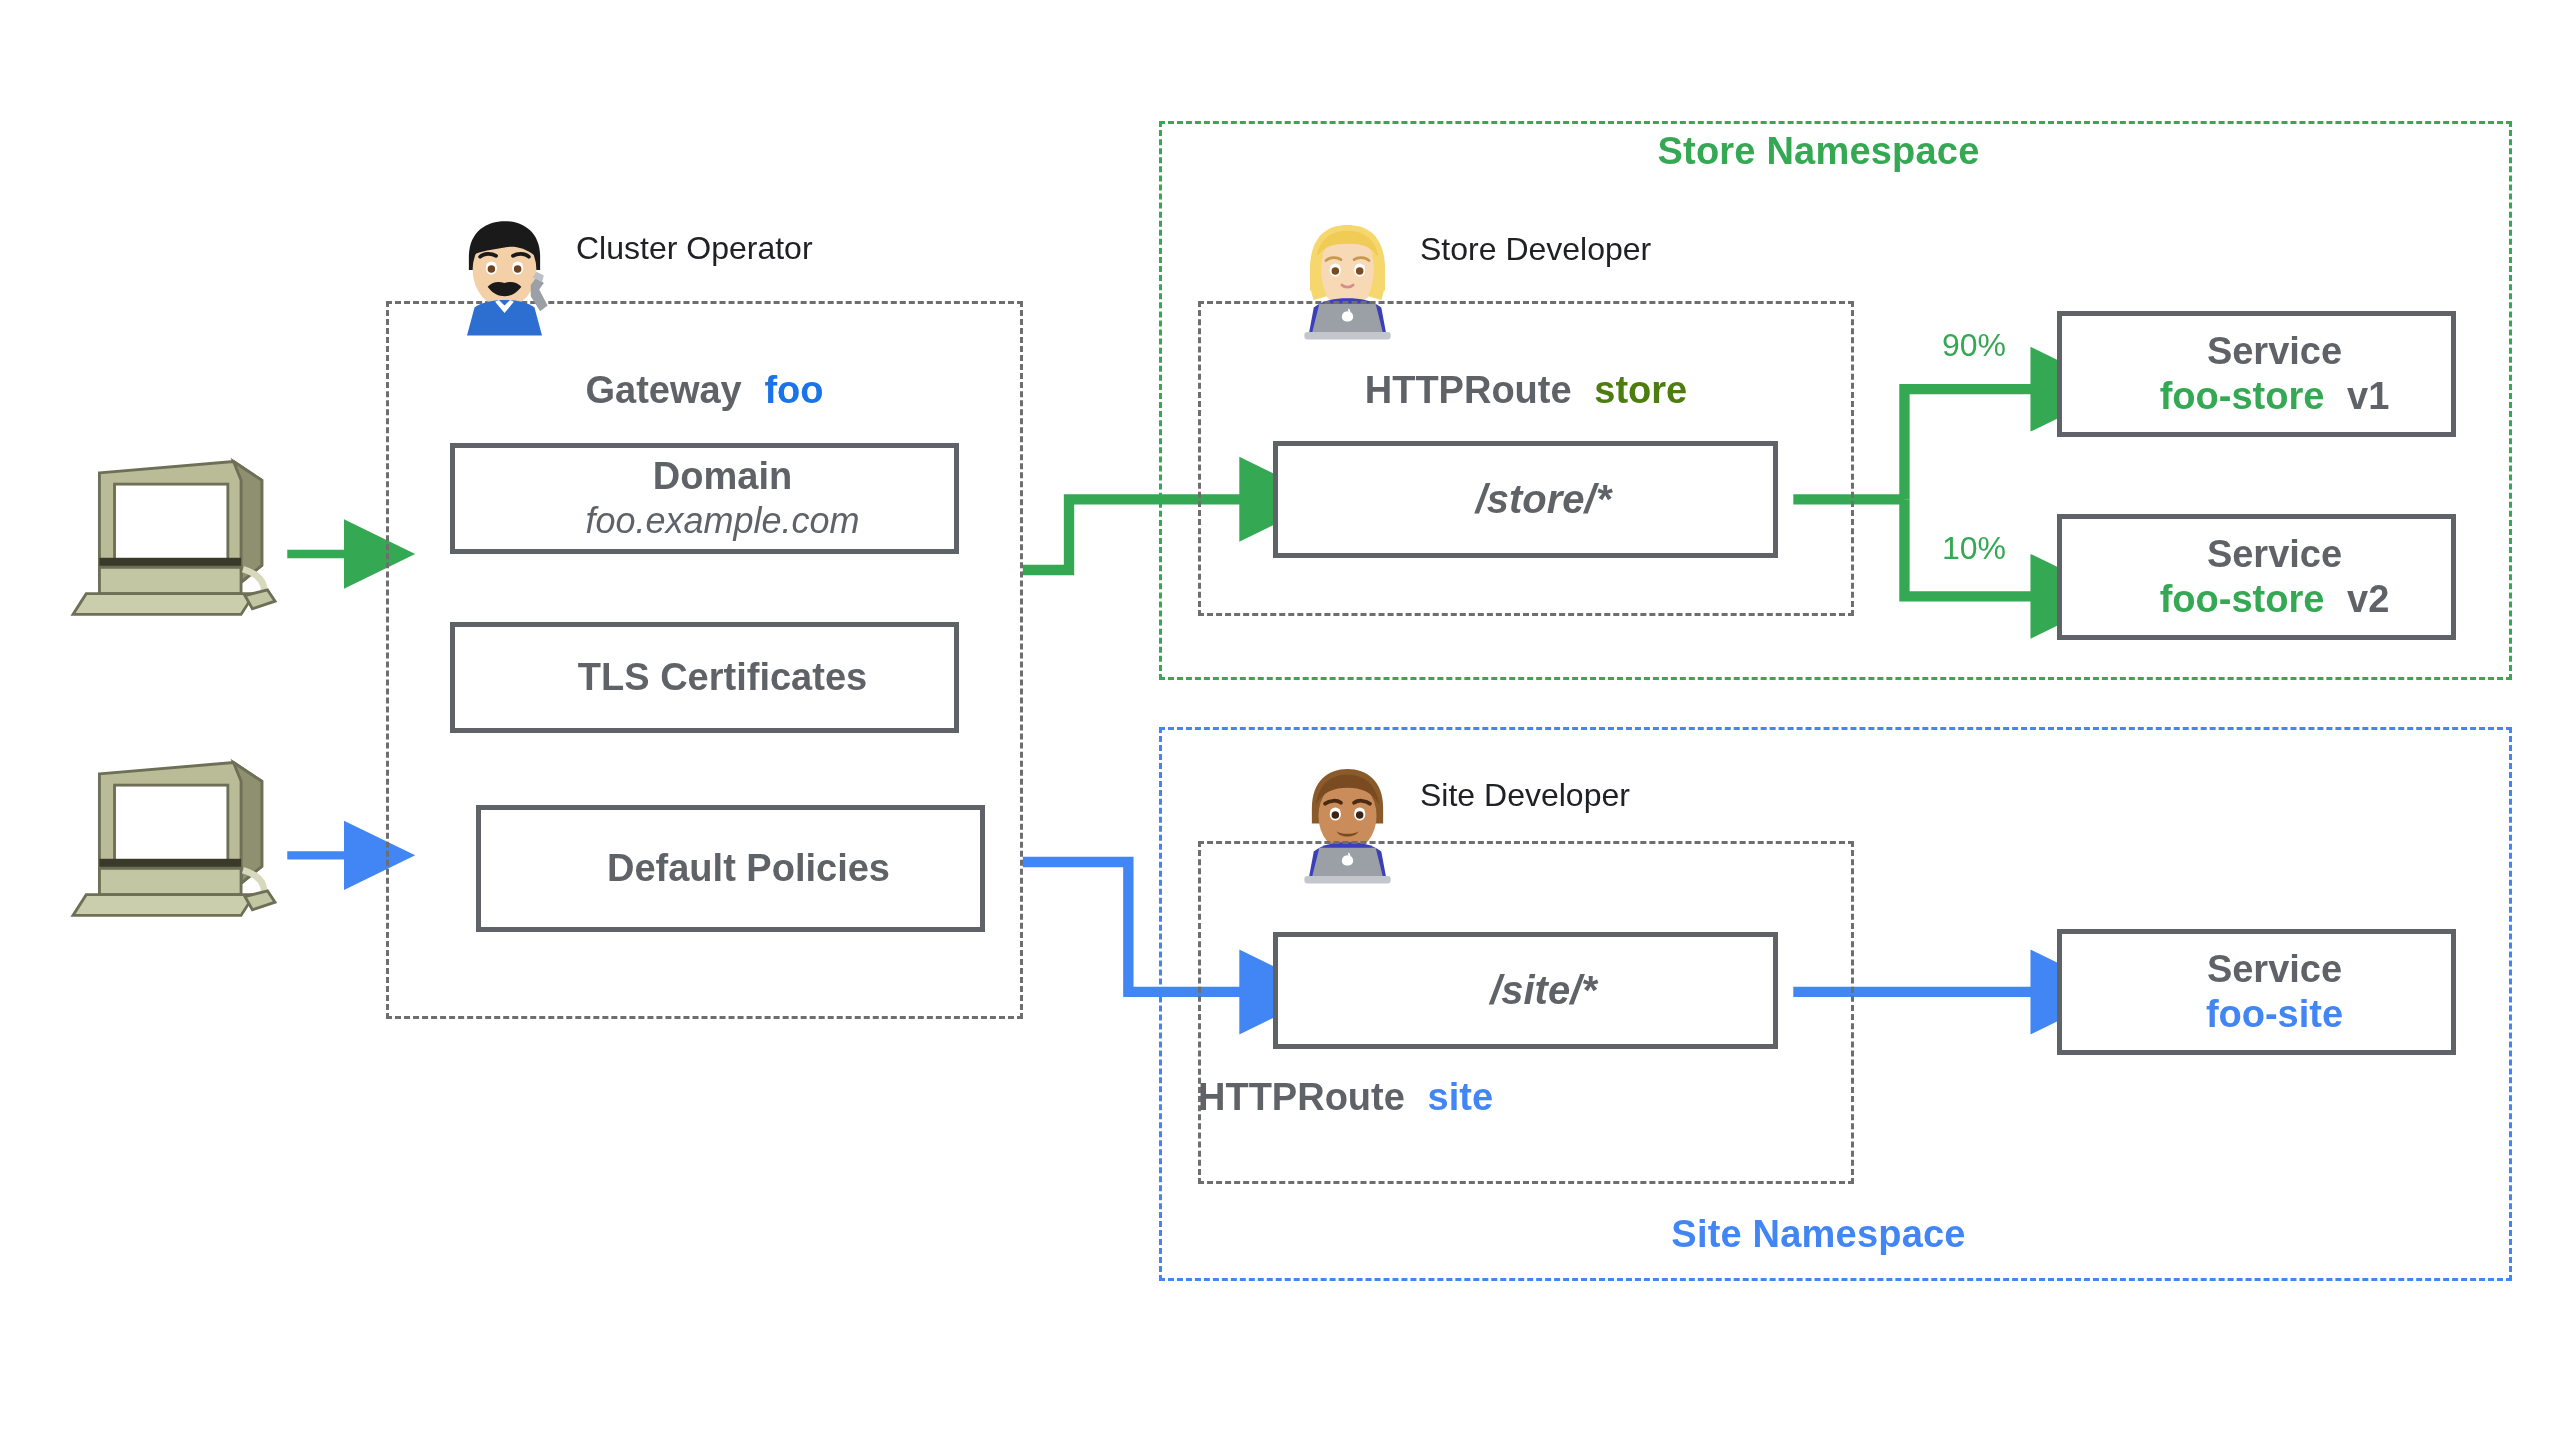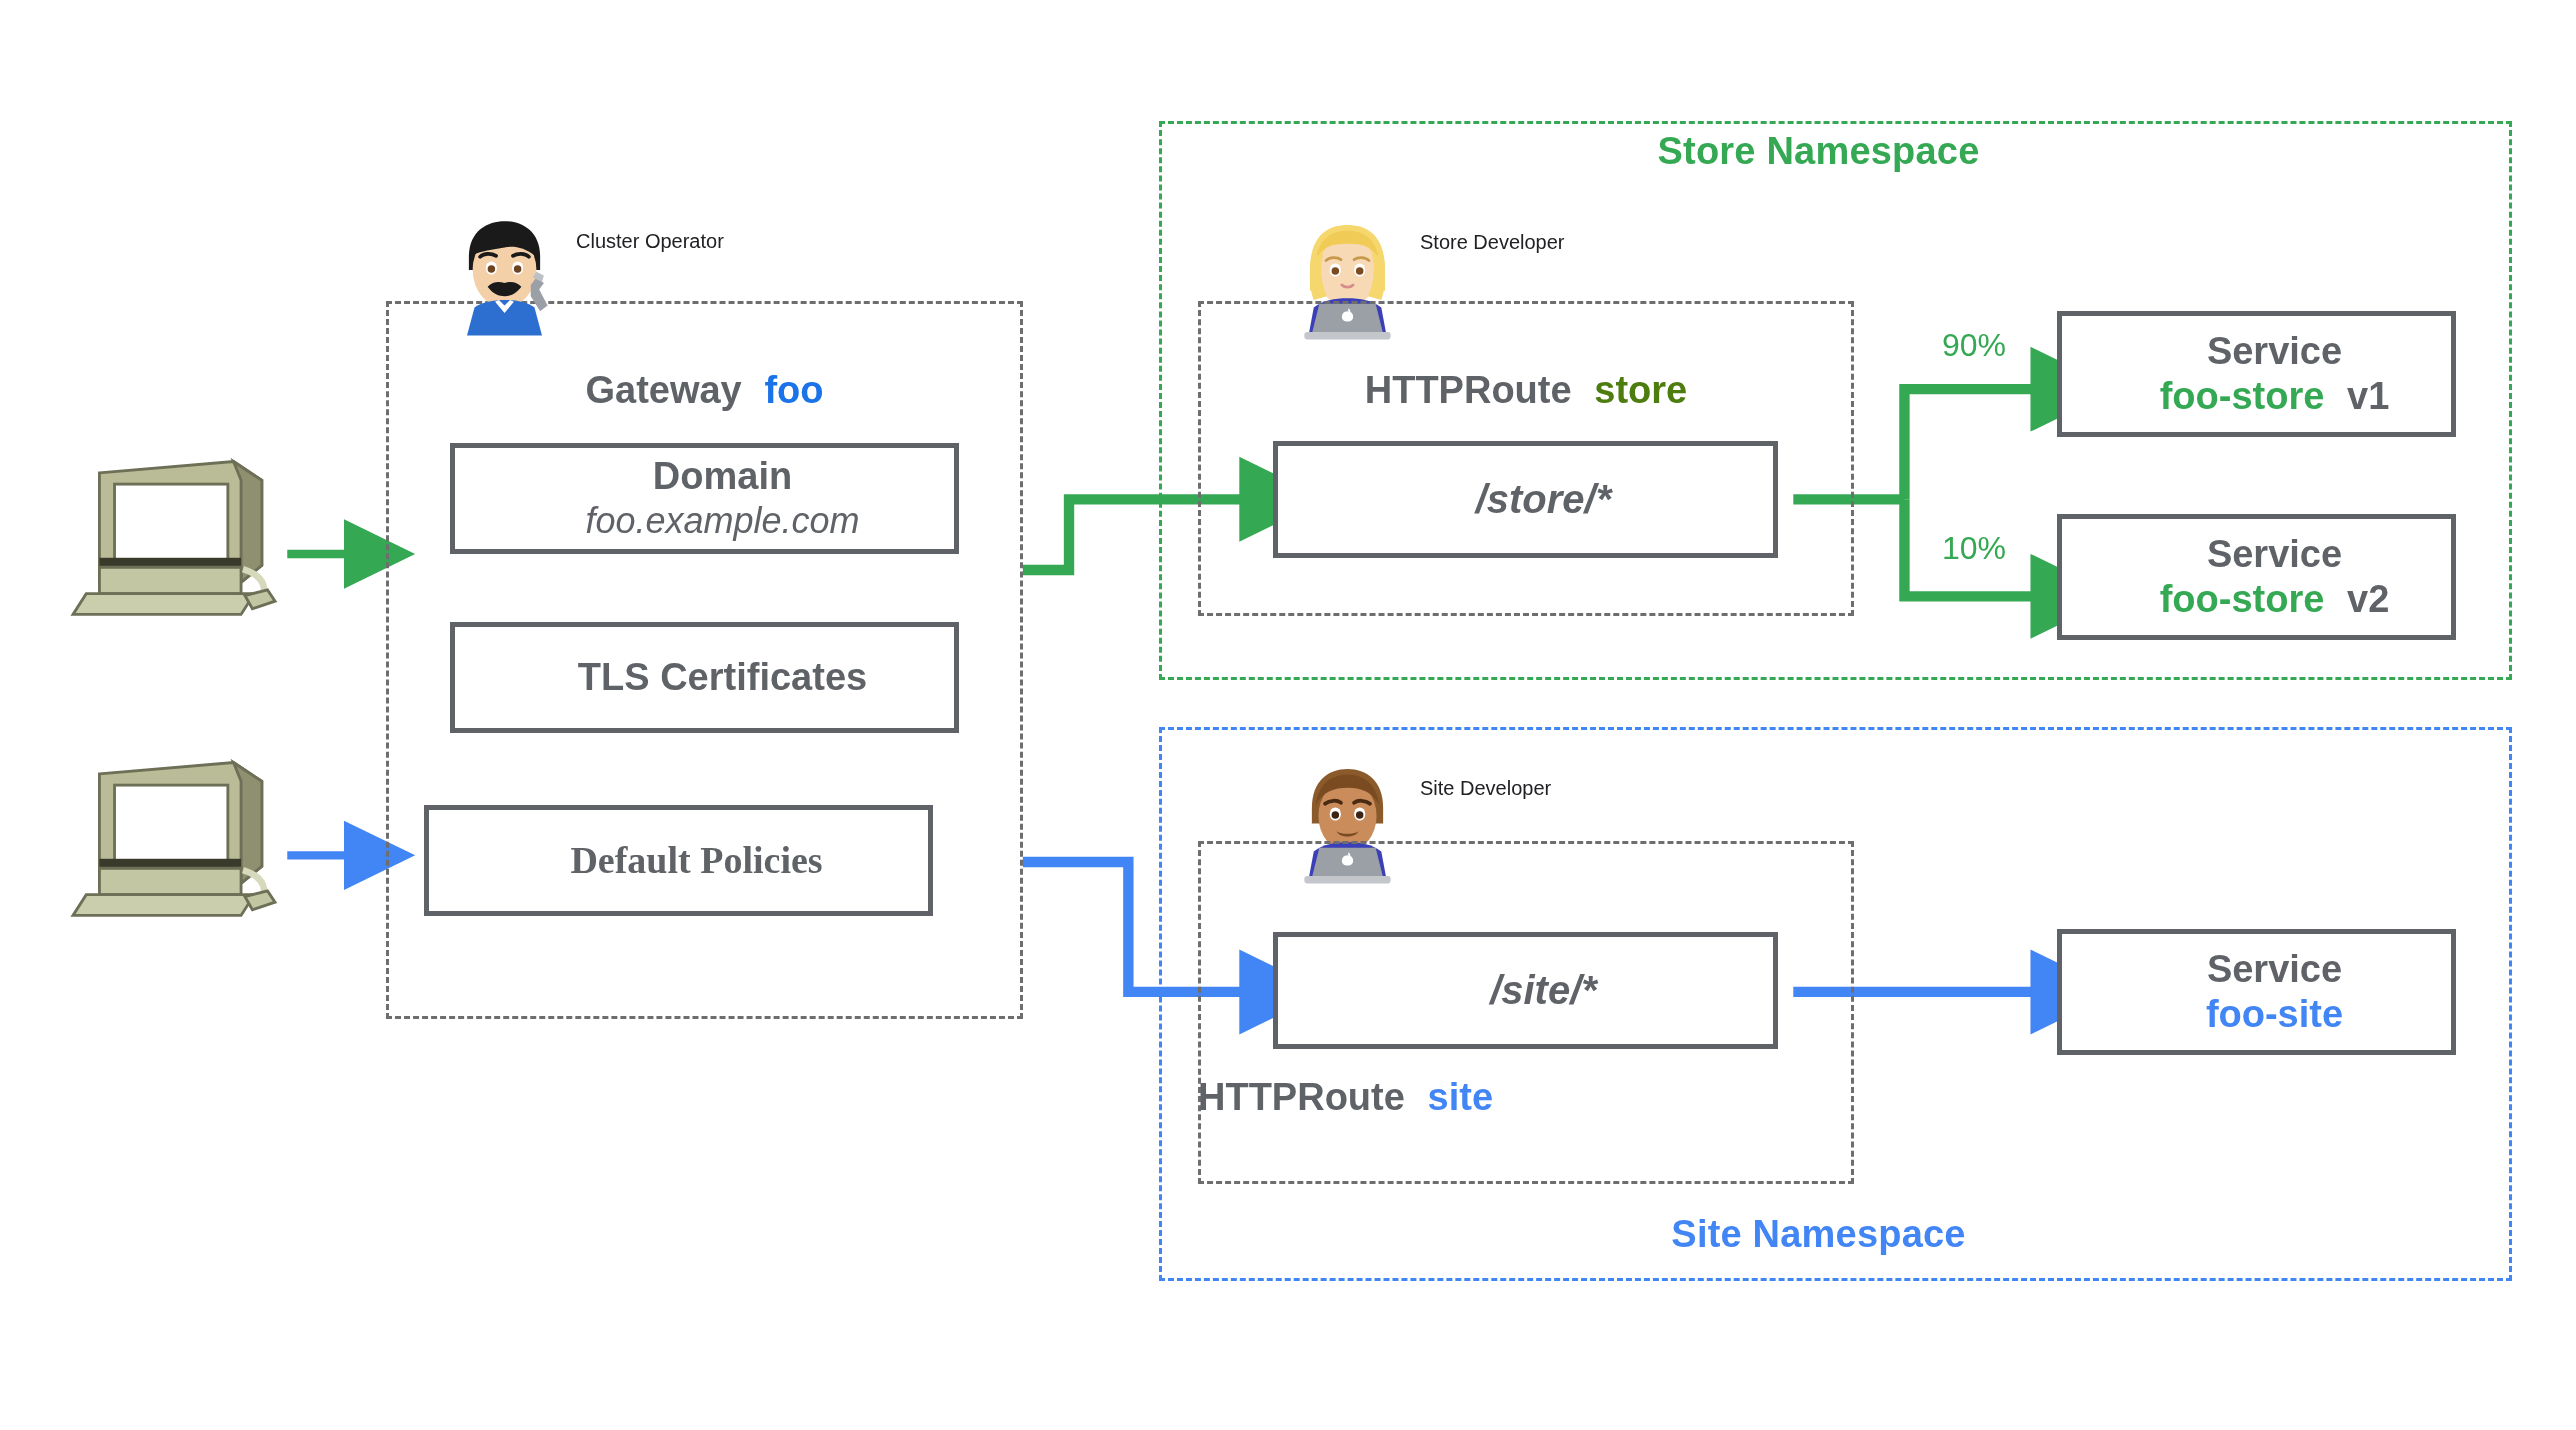--- a/index.html
+++ b/index.html
@@ -34,21 +34,21 @@
 
   
   .ns-title{font-size:38px;font-weight:700;letter-spacing:0.2px;}
   .ns-title.green{color:#34A853;}
   .ns-title.blue{color:#4285F4;}
 
   .res-title{font-size:38px;font-weight:700;color:#5F6368;white-space:nowrap;}
   .res-title .nm-blue{color:#1A73E8;}
   .res-title .nm-green{color:#4d7c0f;}
 
-  .persona-label{font-size:20px;color:#202124;white-space:nowrap;}
+  .persona-label{font-size:32px;color:#202124;white-space:nowrap;}
 
   .pct{font-size:32px;color:#34A853;}
 
   
   .persona{font-size:0;line-height:0;}
   .pc-icon{font-size:0;line-height:0;}
 
   svg{display:block;overflow:visible;}
   #wires{position:absolute;left:0;top:0;width:2576px;height:1431px;pointer-events:none;}
 </style>
@@ -139,21 +139,21 @@
 
   <div class="abs res-title" style="left:386px;top:369px;width:637px;text-align:center;">
     <span>Gateway</span>
     <span class="nm-blue" style="margin-left: 0.32em;">foo</span>
   </div>
 
   <div class="abs card" style="left:450px;top:622px;width:509px;height:111px;">
     <div class="l1">TLS Certificates</div>
   </div>
 
-  <div class="abs card" style="left:424px;top:805px;width:509px;height:111px;font-family:Liberation Serif, serif;">
+  <div class="abs card" style="left:476px;top:805px;width:509px;height:127px;">
     <div class="l1">Default Policies</div>
   </div>
 
   <div class="abs ns-box" style="left:1159px;top:121px;width:1353px;height:559px;"></div>
   <div class="abs ns-title green" style="left:1159px;top:130px;width:1319px;text-align:center;">Store Namespace</div>
 
   <div class="abs persona" style="left:1295px;top:217px;">
     <svg width="105" height="121" viewBox="0 0 112 128">
       <path d="M16 56 C16 20 34 8 56 8 C78 8 96 20 96 56 L96 78 L16 78 Z" fill="#F5D76E"></path>
       <ellipse cx="56" cy="58" rx="31" ry="38" fill="#F7D9B6"></ellipse>

